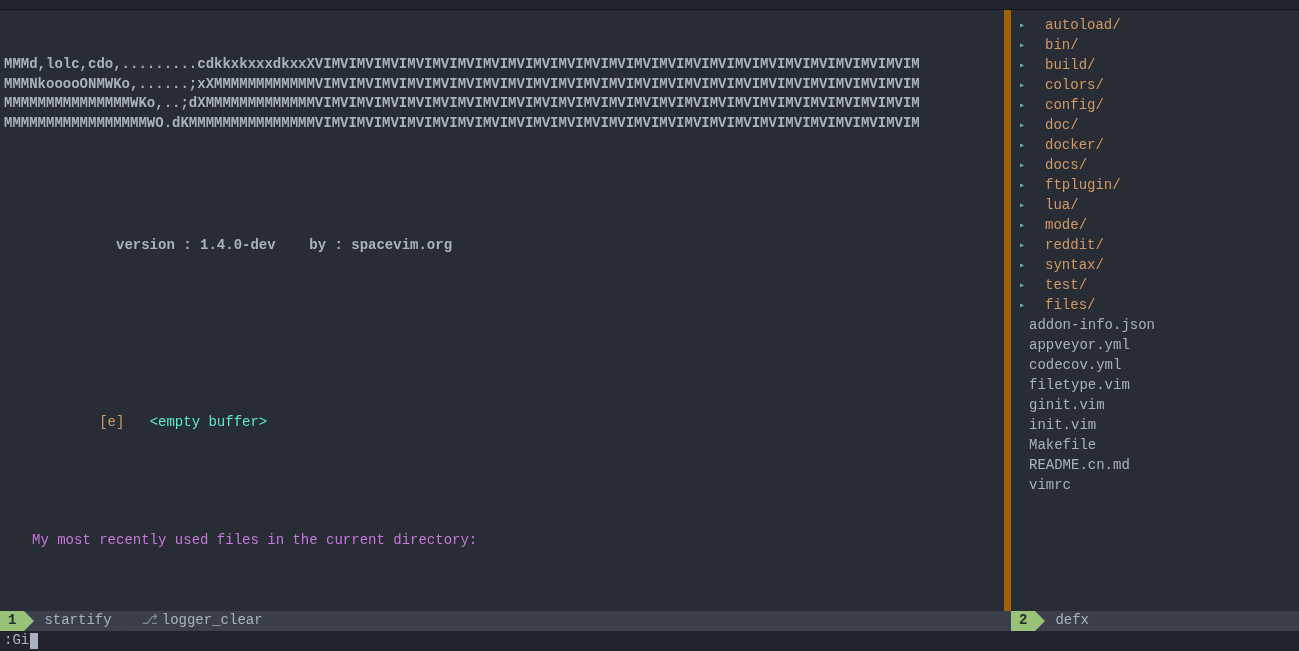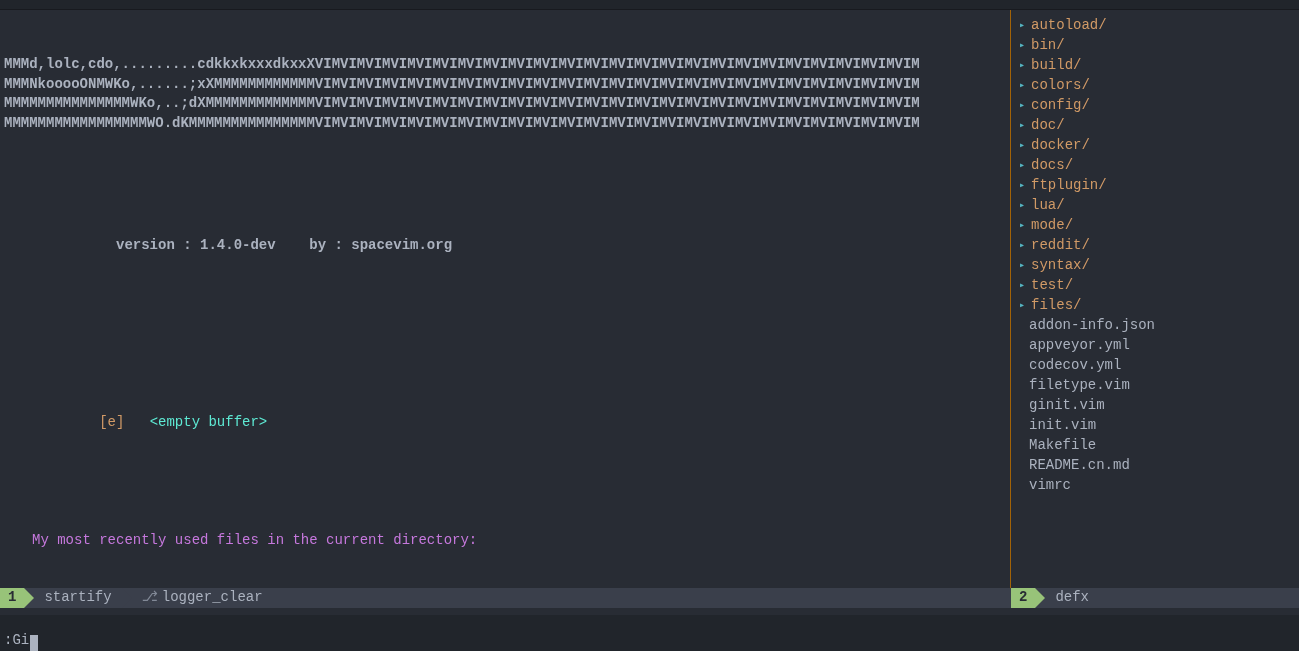--- a/index.html
+++ b/index.html
@@ -19,21 +19,21 @@
   .main {
     flex: 1;
     display: flex;
     overflow: hidden;
   }
   .left {
     flex: 1;
     display: flex;
     flex-direction: column;
     overflow: hidden;
-    border-right: 1px solid #a16207;
+    border-right: 7px solid #a16207;
     justify-content: flex-end;
   }
   .buffer {
     flex: 1;
     padding: 6px 4px 0 4px;
     overflow: hidden;
     white-space: pre;
   }
   .ascii { color: #abb2bf; font-weight: bold; }
   .version-line { color: #abb2bf; font-weight: bold; margin-top: 4px; }
@@ -53,21 +53,21 @@
   .tree {
     flex: 1;
     padding: 6px 8px 0 8px;
     overflow: hidden;
   }
   .tree-head { margin-bottom: 2px; }
   .tree-in { color: #98c379; }
   .tree-path { color: #d19a66; }
   .tree-item { height: 20px; display: flex; align-items: center; }
   .tri { color: #56b6c2; margin-right: 6px; font-size: 10px; }
-  .dir { color: #d19a66; }
+  .dir { color: #d19a66; margin-left: 14px; }
   .file { color: #abb2bf; }
   .tree-indent { display:inline-block; width: 10px; }
 
   .statusbars {
     display: flex;
     height: 20px;
     background: #282c34;
   }
   .statusbar {
     background: #3a3f4b;
@@ -98,27 +98,26 @@
     width: 0; height: 0;
     border-top: 10px solid transparent;
     border-bottom: 10px solid transparent;
     border-left: 10px solid #3a3f4b;
     margin-left: 0;
   }
   .sb-seg { padding: 0 10px; color: #abb2bf; }
   .branch-ic { color: #828997; margin-right: 4px; }
 
   .cmdline {
-    height: 36px;
+    height: 20px;
     background: #21252b;
     color: #abb2bf;
     padding-left: 4px;
     display: flex;
-    align-items: flex-end;
-    margin-top: 7px;
+    align-items: center;
   }
   .cursor {
     display: inline-block;
     width: 8px; height: 16px;
     background: #abb2bf;
     margin-left: 1px;
   }
 </style>
 </head>
 <body>

